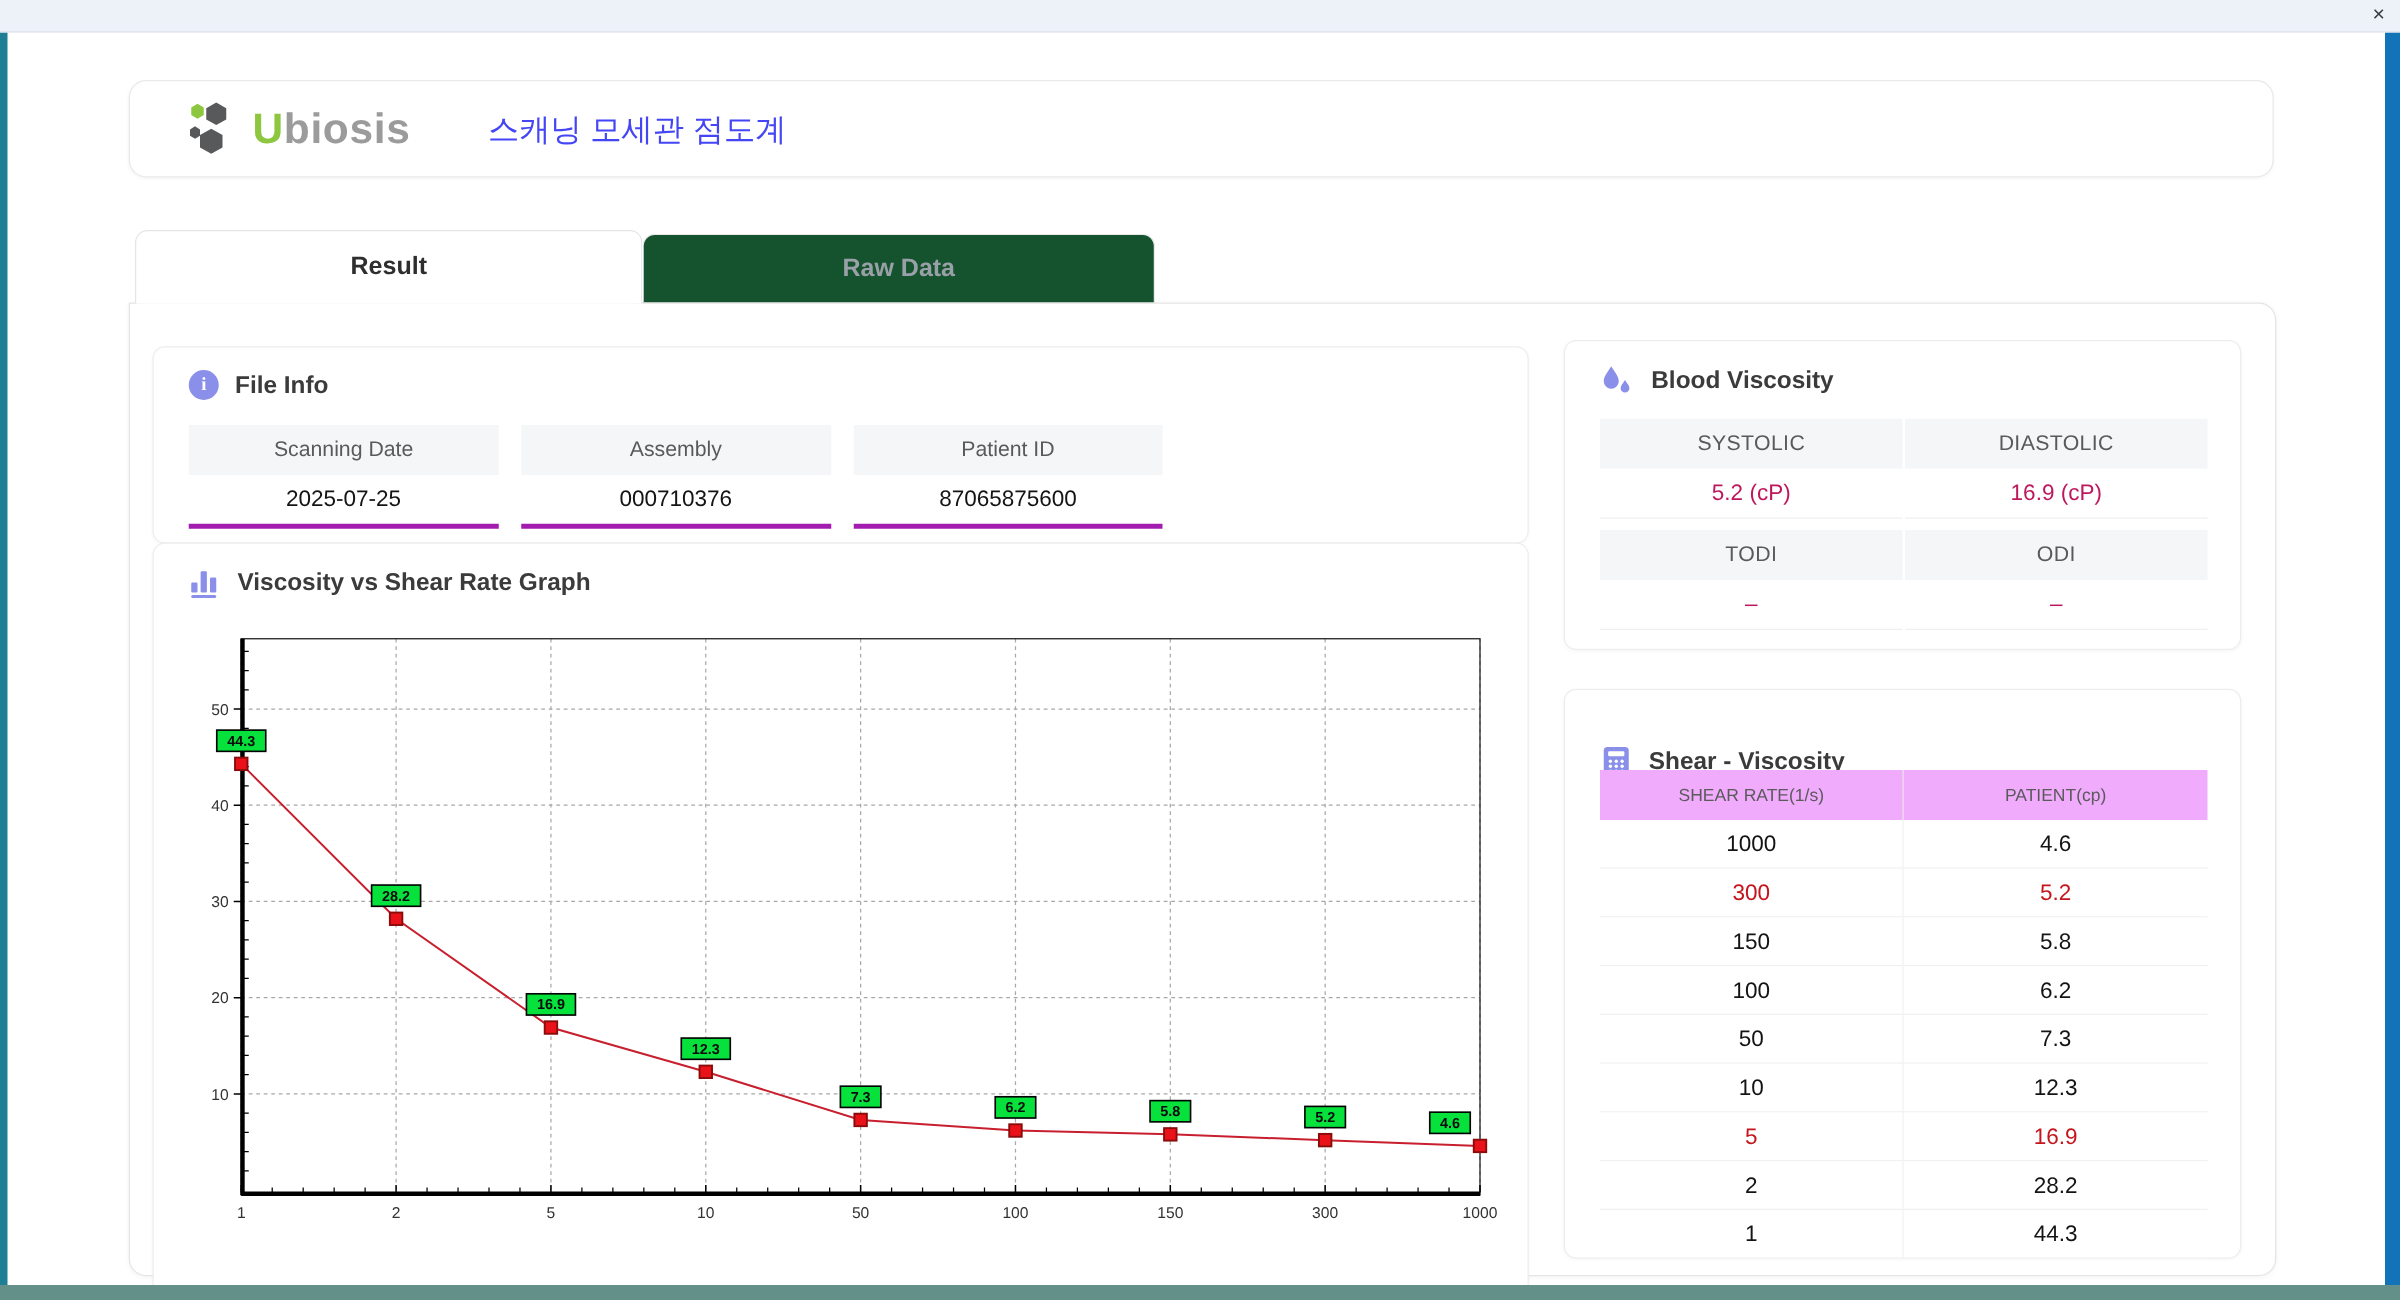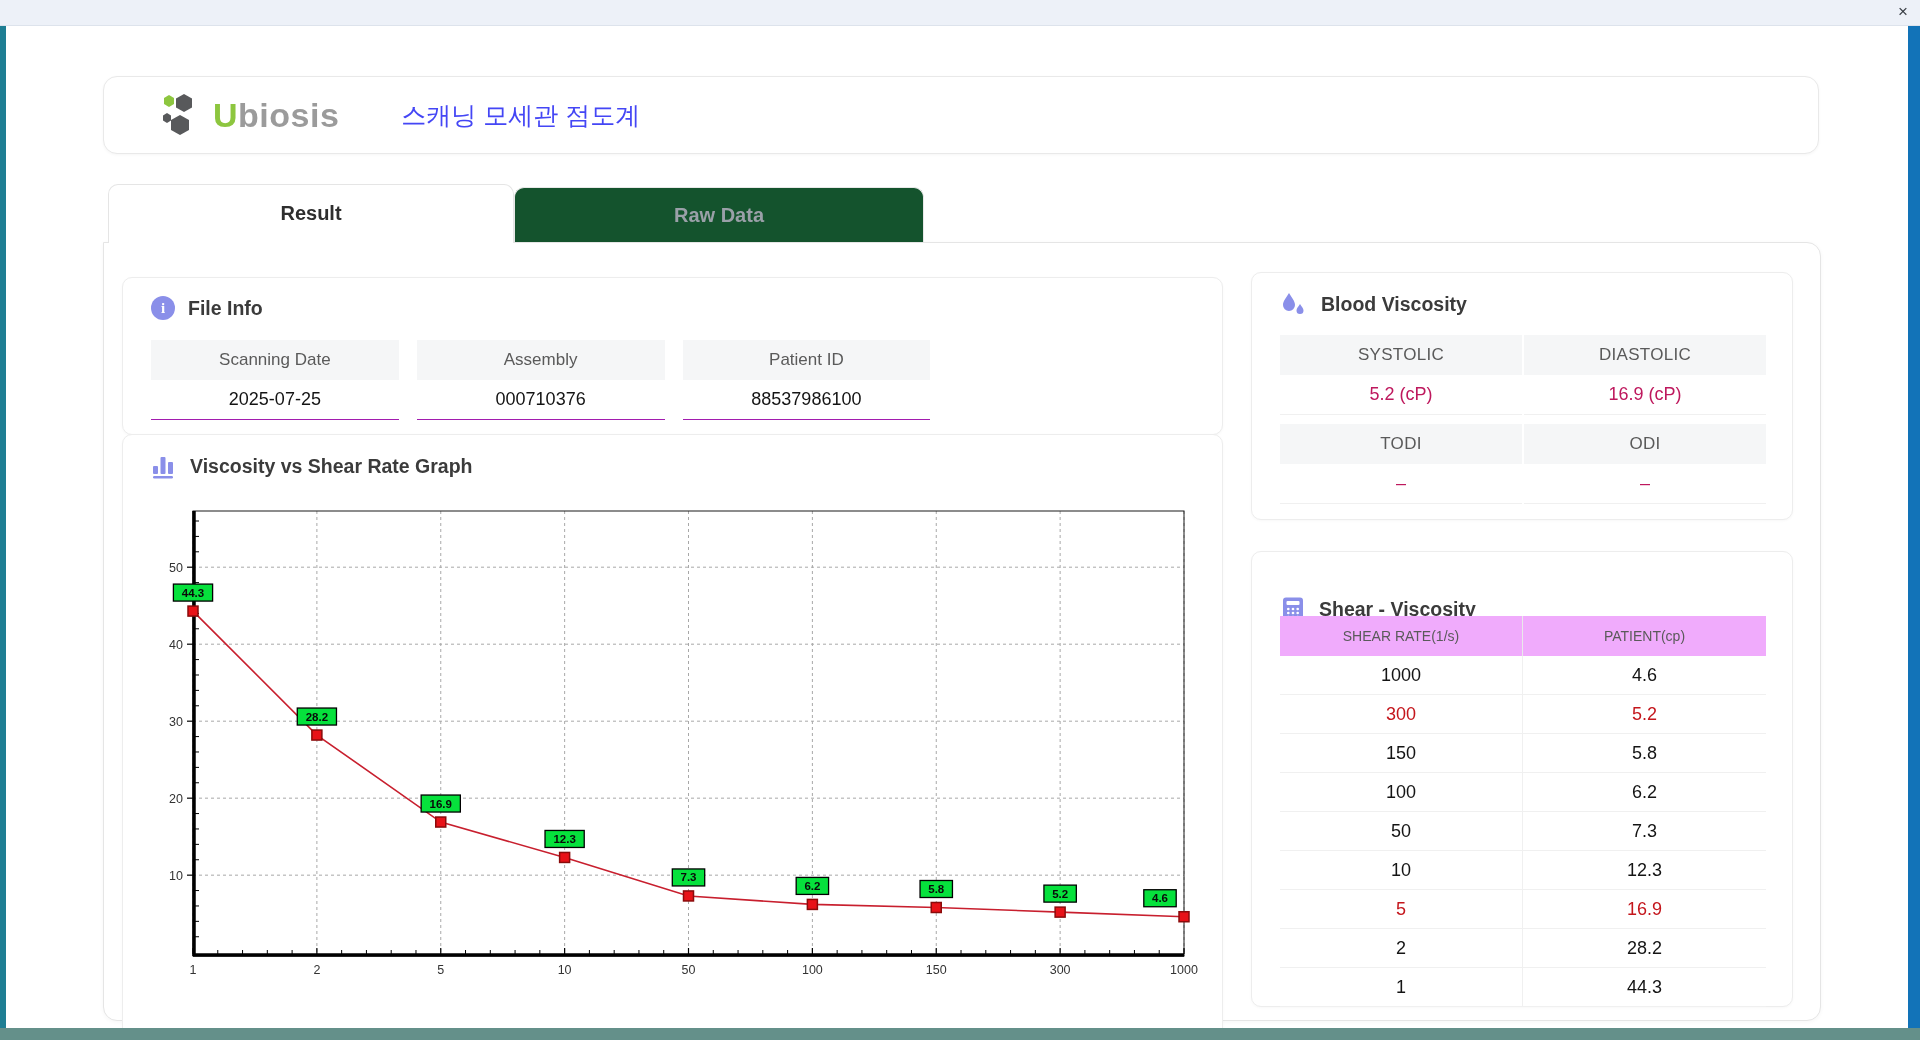--- a/index.html
+++ b/index.html
@@ -7,23 +7,23 @@
   .screen{position:relative;width:1920px;height:1040px;background:#ffffff;}
 
   
   .titlebar{position:absolute;left:0;top:0;width:1920px;height:25px;background:#edf1f8;border-bottom:1px solid #dde3ec;z-index:50;}
   .close-btn{position:absolute;right:12px;top:2px;font-size:17px;color:#3a3f46;cursor:default;line-height:20px;}
   .strip-left{position:absolute;left:0;top:25px;width:6px;height:1003px;background:#1e7e93;z-index:40;}
   .strip-right{position:absolute;right:0;top:25px;width:12px;height:1003px;background:#1273b8;z-index:40;}
   .strip-bottom{position:absolute;left:0;top:1028px;width:1920px;height:12px;background:#64908a;z-index:40;}
 
   
-  .header-card{position:absolute;left:103px;top:76px;width:1716px;height:78px;background:#fff;
+  .header-card{position:absolute;left:103px;top:64px;width:1716px;height:78px;background:#fff;
     border:1px solid #e9e9e9;border-radius:14px;box-shadow:0 1px 3px rgba(0,0,0,.04);
-    display:flex;align-items:center;padding-left:55px;box-sizing:border-box;}
+    display:flex;align-items:center;padding-left:44px;box-sizing:border-box;}
   .logo{display:flex;align-items:center;gap:8px;}
   .logo-text{font-size:34px;font-weight:600;letter-spacing:.5px;}
   .logo-u{color:#8dc63f;}
   .logo-rest{color:#9b9b9b;}
   .app-title{margin-left:62px;font-size:25px;font-weight:400;color:#4446f5;}
 
   
   .tab{position:absolute;box-sizing:border-box;text-align:center;font-weight:700;font-size:20px;
     border-radius:10px 10px 0 0;}
   .tab-result{left:108px;top:184px;width:406px;height:59px;line-height:57px;background:#fff;
@@ -42,21 +42,21 @@
 
   
   .icon-circle-i{width:24px;height:24px;border-radius:50%;background:#8a8fe9;color:#fff;
     display:flex;align-items:center;justify-content:center;font-size:15px;font-weight:700;font-family:"Liberation Serif",serif;}
   .icon-svg{display:block;}
 
   
   .file-info-card{left:122px;top:277px;width:1101px;height:158px;}
   .fi-fields{position:absolute;left:28px;top:62px;width:1045px;display:grid;grid-template-columns:repeat(4,1fr);column-gap:18px;}
   .fi-label{height:40px;background:#f5f6f7;color:#5a5a5a;font-size:17px;display:flex;align-items:center;justify-content:center;}
-  .fi-value{height:39px;background:#fff;color:#141414;font-size:18px;display:flex;align-items:center;justify-content:center;border-bottom:1px solid #a21caf;}
+  .fi-value{height:39px;background:#fff;color:#141414;font-size:18px;display:flex;align-items:center;justify-content:center;border-bottom:4px solid #a21caf;}
 
   
   .graph-card{left:122px;top:434px;width:1101px;height:632px;}
   #chart-svg{position:absolute;left:24px;top:58px;}
 
   
   .bv-card{left:1251px;top:272px;width:542px;height:248px;}
   .bv-table{position:absolute;left:28px;top:62px;width:486px;}
   .bv-grid{display:grid;grid-template-columns:1fr 1fr;column-gap:2px;}
   .bv-head-cell{height:40px;background:#f5f6f7;color:#5a5a5a;font-size:17px;display:flex;align-items:center;justify-content:center;letter-spacing:.3px;}
@@ -114,21 +114,21 @@
         <div class="">
           <div class="fi-label">Scanning Date</div>
           <div class="fi-value">2025-07-25</div>
         </div>
         <div class="">
           <div class="fi-label">Assembly</div>
           <div class="fi-value">000710376</div>
         </div>
         <div class="">
           <div class="fi-label">Patient ID</div>
-          <div class="fi-value">88537986100</div>
+          <div class="fi-value">87065875600</div>
         </div>
       </div>
   </div>
 
   <div class="card graph-card">
     <div class="card-heading">
       <svg class="icon-svg" width="26" height="26" viewBox="0 0 26 26">
         <rect x="2" y="13" width="5" height="8" rx="1" fill="#8a8fe9"></rect>
         <rect x="9.5" y="4" width="5" height="17" rx="1" fill="#8a8fe9"></rect>
         <rect x="17" y="9" width="5" height="12" rx="1" fill="#8a8fe9"></rect>

